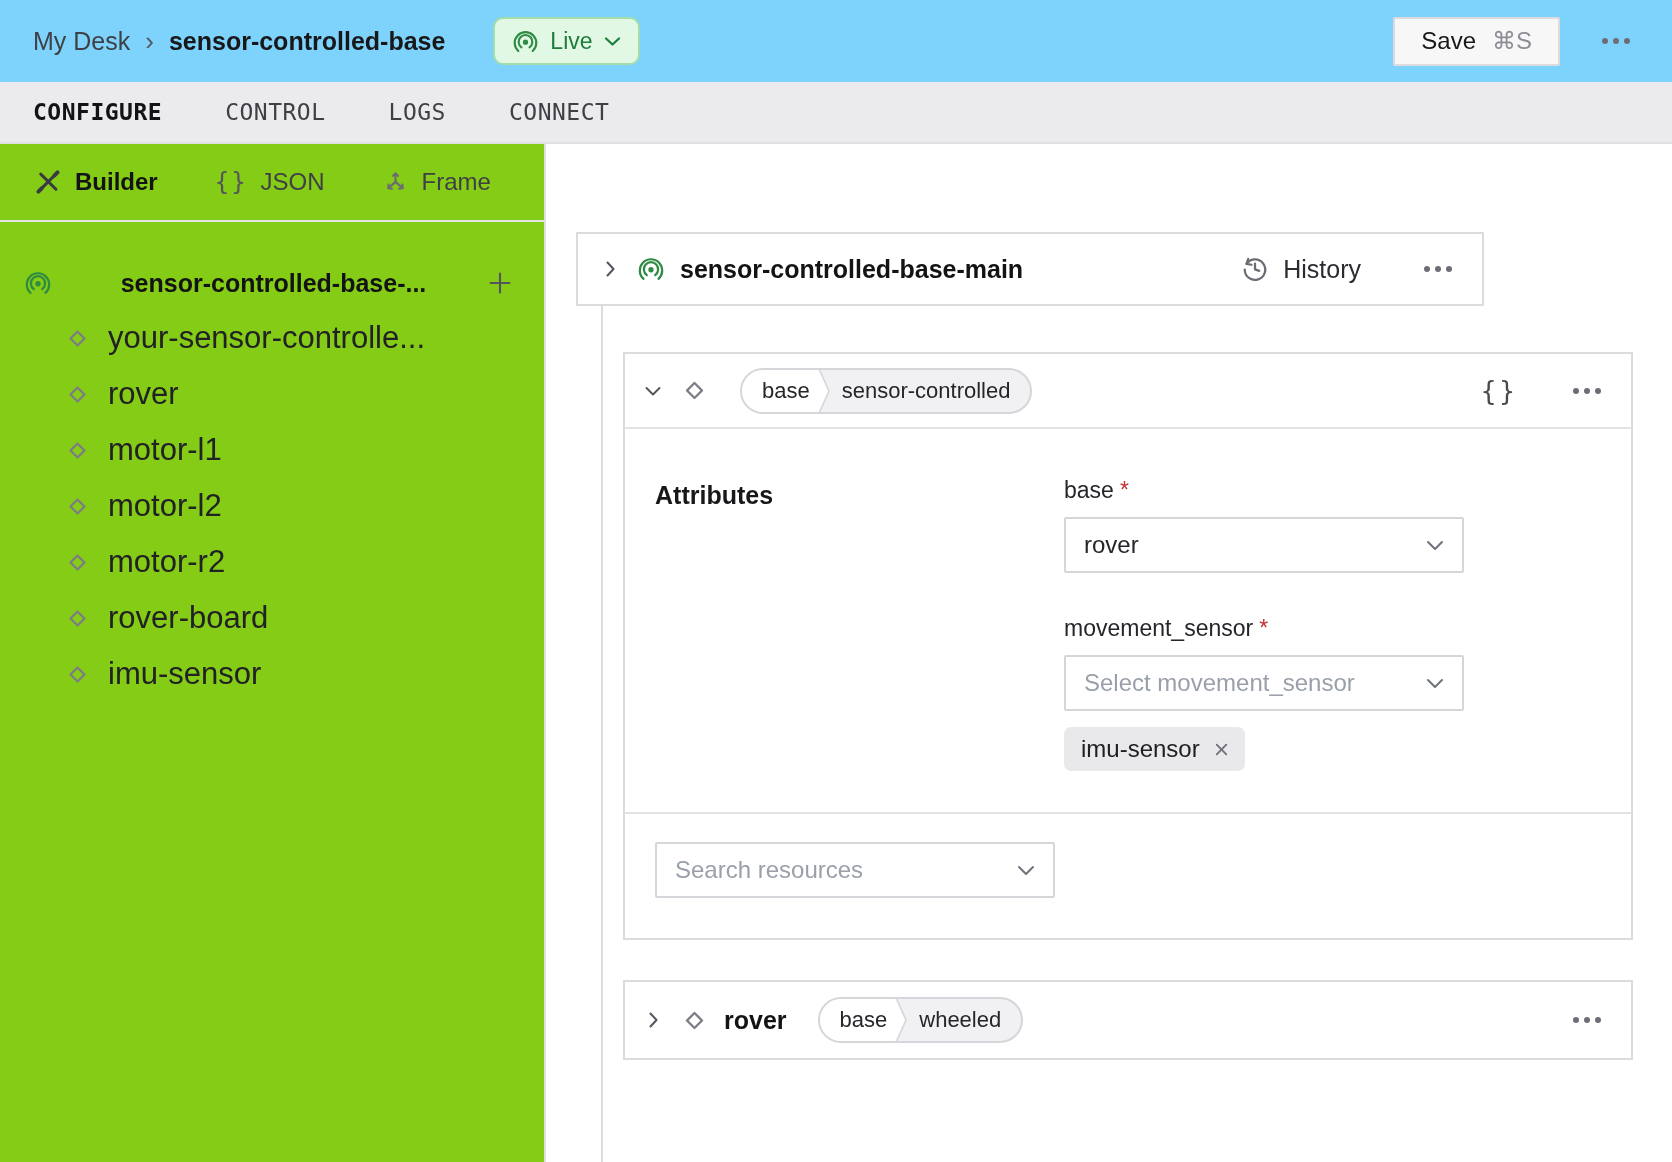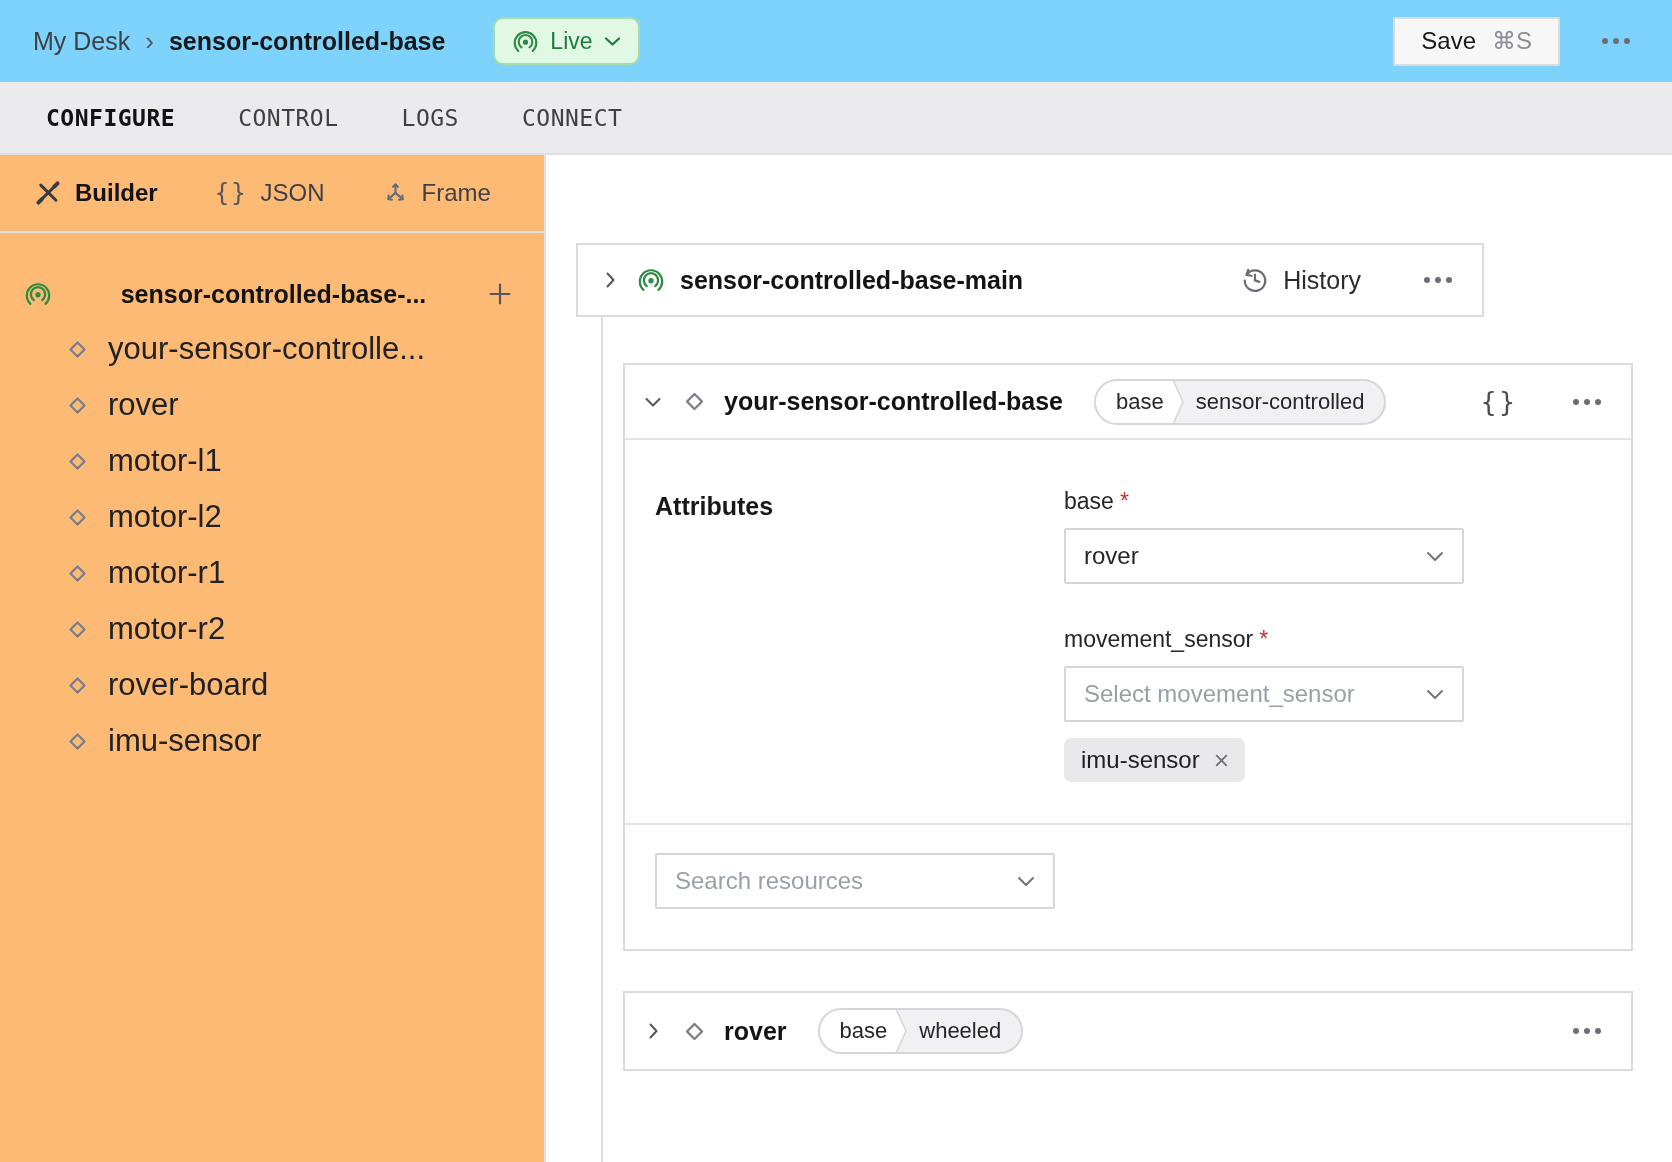--- a/index.html
+++ b/index.html
@@ -18,31 +18,31 @@
   .spacer { flex:1; }
   .save-btn { display:inline-flex; align-items:center; gap:16px; height:49px; padding:0 26px;
     background:#f7f7f8; border:2px solid #dcdcdf; border-radius:2px; font-size:24px; cursor:pointer; }
   .save-label { color:#18181b; font-family:"Liberation Sans",sans-serif; }
   .save-kbd { color:#8d8d95; }
   .dots { display:inline-flex; gap:5px; align-items:center; cursor:pointer; padding:6px; }
   .dots i { width:6px; height:6px; border-radius:50%; background:#6d6d76; }
   .topbar .dots { margin-left:36px; }
 
   
-  .tabbar { height:73px; flex:none; background:#ebebee; border-bottom:2px solid #e0e0e3;
-    display:flex; align-items:center; padding-left:46px; }
+  .tabbar { height:62px; flex:none; background:#ebebee; border-bottom:2px solid #e0e0e3;
+    display:flex; align-items:center; padding-left:33px; }
   .nav-tab { font-family:"DejaVu Sans Mono", monospace; font-size:23px; color:#3f3f46;
     margin-right:63px; cursor:pointer; letter-spacing:.5px; }
   .nav-tab.active { color:#131316; font-weight:700; }
 
   
   .content { flex:1; display:flex; min-height:0; }
 
   
-  .sidebar { width:546px; flex:none; background:#fdba74; border-right:2px solid #e0e0e3; }
+  .sidebar { width:546px; flex:none; background:#84cc16; border-right:2px solid #e0e0e3; }
   .view-tabs { height:78px; display:flex; align-items:center; gap:57px; padding:0 34px;
     border-bottom:2px solid #e3e3e6; }
   .view-tab { display:inline-flex; align-items:center; gap:13px; font-size:24px; color:#3f3f46; cursor:pointer; }
   .view-tab.active { color:#131316; font-weight:700; }
   .json-glyph { font-family:"DejaVu Sans Mono", monospace; font-size:24px; color:#55555e; letter-spacing:2px; }
   .tree { padding:34px 24px 0 24px; }
   .tree-root { display:flex; align-items:center; height:54px; cursor:pointer;text-align:center; }
   .tree-root-label { margin-left:15px; font-size:25px; font-weight:700; color:#131316;
     flex:1; white-space:nowrap; overflow:hidden; }
   .plus-btn { width:40px; height:40px; display:flex; align-items:center; justify-content:center; cursor:pointer; }
@@ -229,28 +229,20 @@
               </svg>
             </span>
           <span class="tree-item-label">motor-l2</span>
         </div>
         <div class="tree-item">
           <span>
               <svg width="27" height="27" viewBox="0 0 24 24">
                 <rect x="7.6" y="7.6" width="8.8" height="8.8" transform="rotate(45 12 12)" fill="none" stroke="#7c7c86" stroke-width="1.9" stroke-linejoin="round"></rect>
               </svg>
             </span>
-          <span class="tree-item-label">motor-r1</span>
-        </div>
-        <div class="tree-item">
-          <span>
-              <svg width="27" height="27" viewBox="0 0 24 24">
-                <rect x="7.6" y="7.6" width="8.8" height="8.8" transform="rotate(45 12 12)" fill="none" stroke="#7c7c86" stroke-width="1.9" stroke-linejoin="round"></rect>
-              </svg>
-            </span>
           <span class="tree-item-label">motor-r2</span>
         </div>
         <div class="tree-item">
           <span>
               <svg width="27" height="27" viewBox="0 0 24 24">
                 <rect x="7.6" y="7.6" width="8.8" height="8.8" transform="rotate(45 12 12)" fill="none" stroke="#7c7c86" stroke-width="1.9" stroke-linejoin="round"></rect>
               </svg>
             </span>
           <span class="tree-item-label">rover-board</span>
         </div>
@@ -304,21 +296,20 @@
           <span>
             <svg width="24" height="24" viewBox="0 0 24 24" fill="none" stroke="#55555e" stroke-width="2" stroke-linecap="round" stroke-linejoin="round">
                 <path d="M5.5 9 L12 15.5 L18.5 9"></path>
               </svg>
           </span>
           <span>
             <svg width="29" height="29" viewBox="0 0 24 24">
                 <rect x="7.6" y="7.6" width="8.8" height="8.8" transform="rotate(45 12 12)" fill="none" stroke="#7c7c86" stroke-width="1.9" stroke-linejoin="round"></rect>
               </svg>
           </span>
-          <span class="res-title">your-sensor-controlled-base</span>
           <span class="badge">
             <span class="seg1">base</span>
             <svg class="seg-div" viewBox="0 0 16 40" preserveAspectRatio="none">
                 <path d="M0 0 H3.5 L13 20 L3.5 40 H0 Z" fill="#ffffff"></path>
                 <path d="M3.5 0 L13 20 L3.5 40" fill="none" stroke="#d6d6da" stroke-width="1.6"></path>
               </svg>
             <span class="seg2">sensor-controlled</span>
           </span>
           <span class="curly-btn">{}</span>
           <span class="dots">

